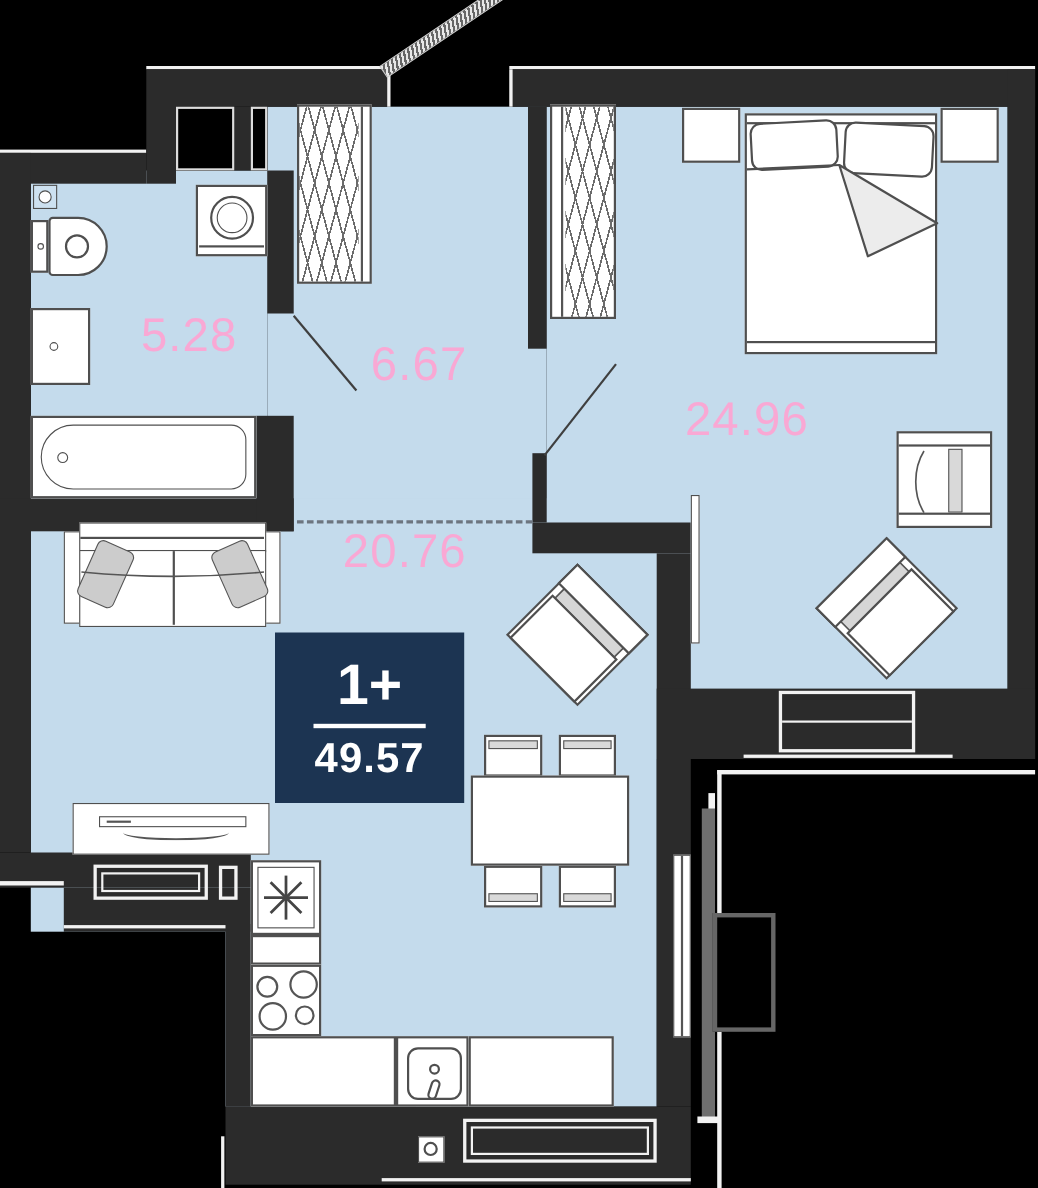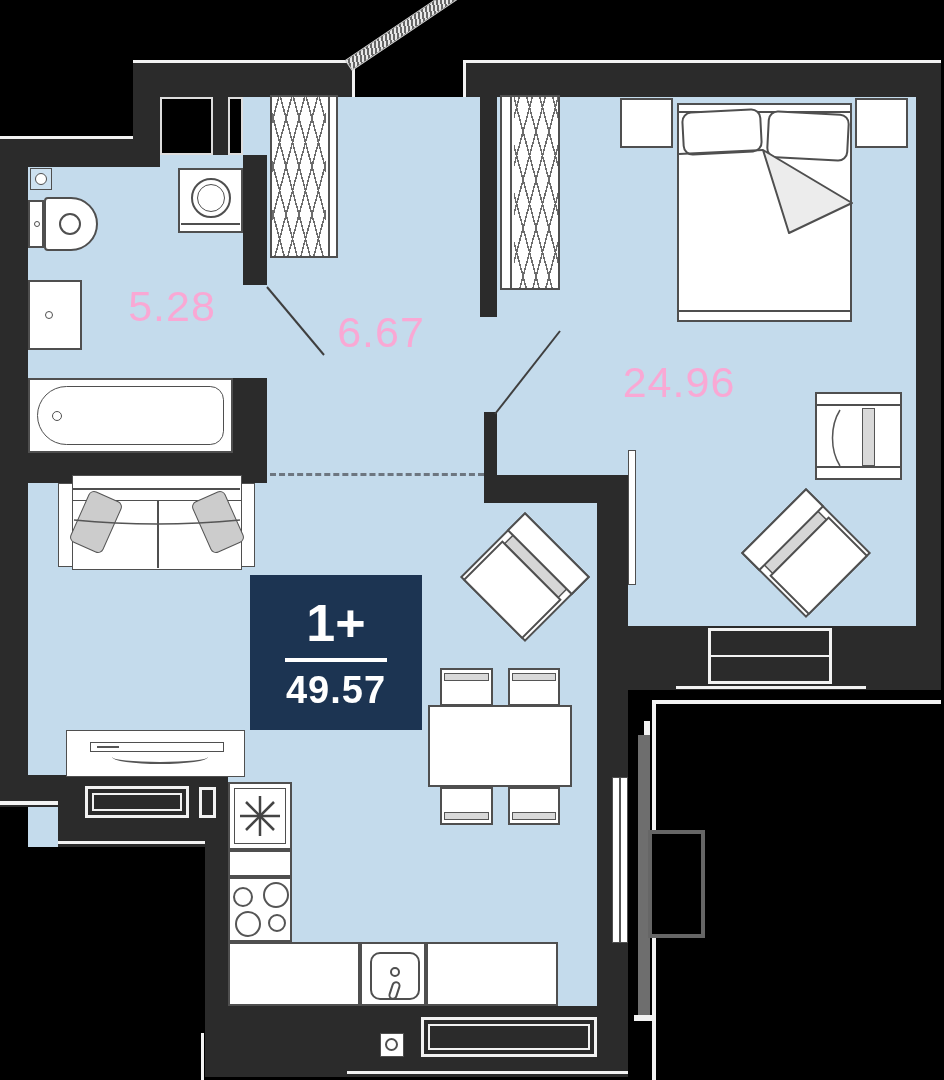--- a/index.html
+++ b/index.html
@@ -228,20 +228,21 @@
       <line x1="260" y1="796" x2="260" y2="836"></line>
       <line x1="240" y1="816" x2="280" y2="816"></line>
       <line x1="246" y1="802" x2="274" y2="830"></line>
       <line x1="246" y1="830" x2="274" y2="802"></line>
     </g>
   </svg>
 
   <div class="abs roomlabel" style="left:172px;top:306px;">5.28</div>
   <div class="abs roomlabel" style="left:381px;top:318px;margin-top:14px;">6.67</div>
   <div class="abs roomlabel" style="left:679px;top:382px;">24.96</div>
+  <div class="abs roomlabel" style="left:368px;top:502px;">20.76</div>
 
   <div id="badge" class="abs" style="left:250px;top:575px;width:172px;height:155px;">
     <div class="t1">1+</div>
     <div class="dv"></div>
     <div class="t2">49.57</div>
   </div>
 
 </div>
 
 </body></html>

